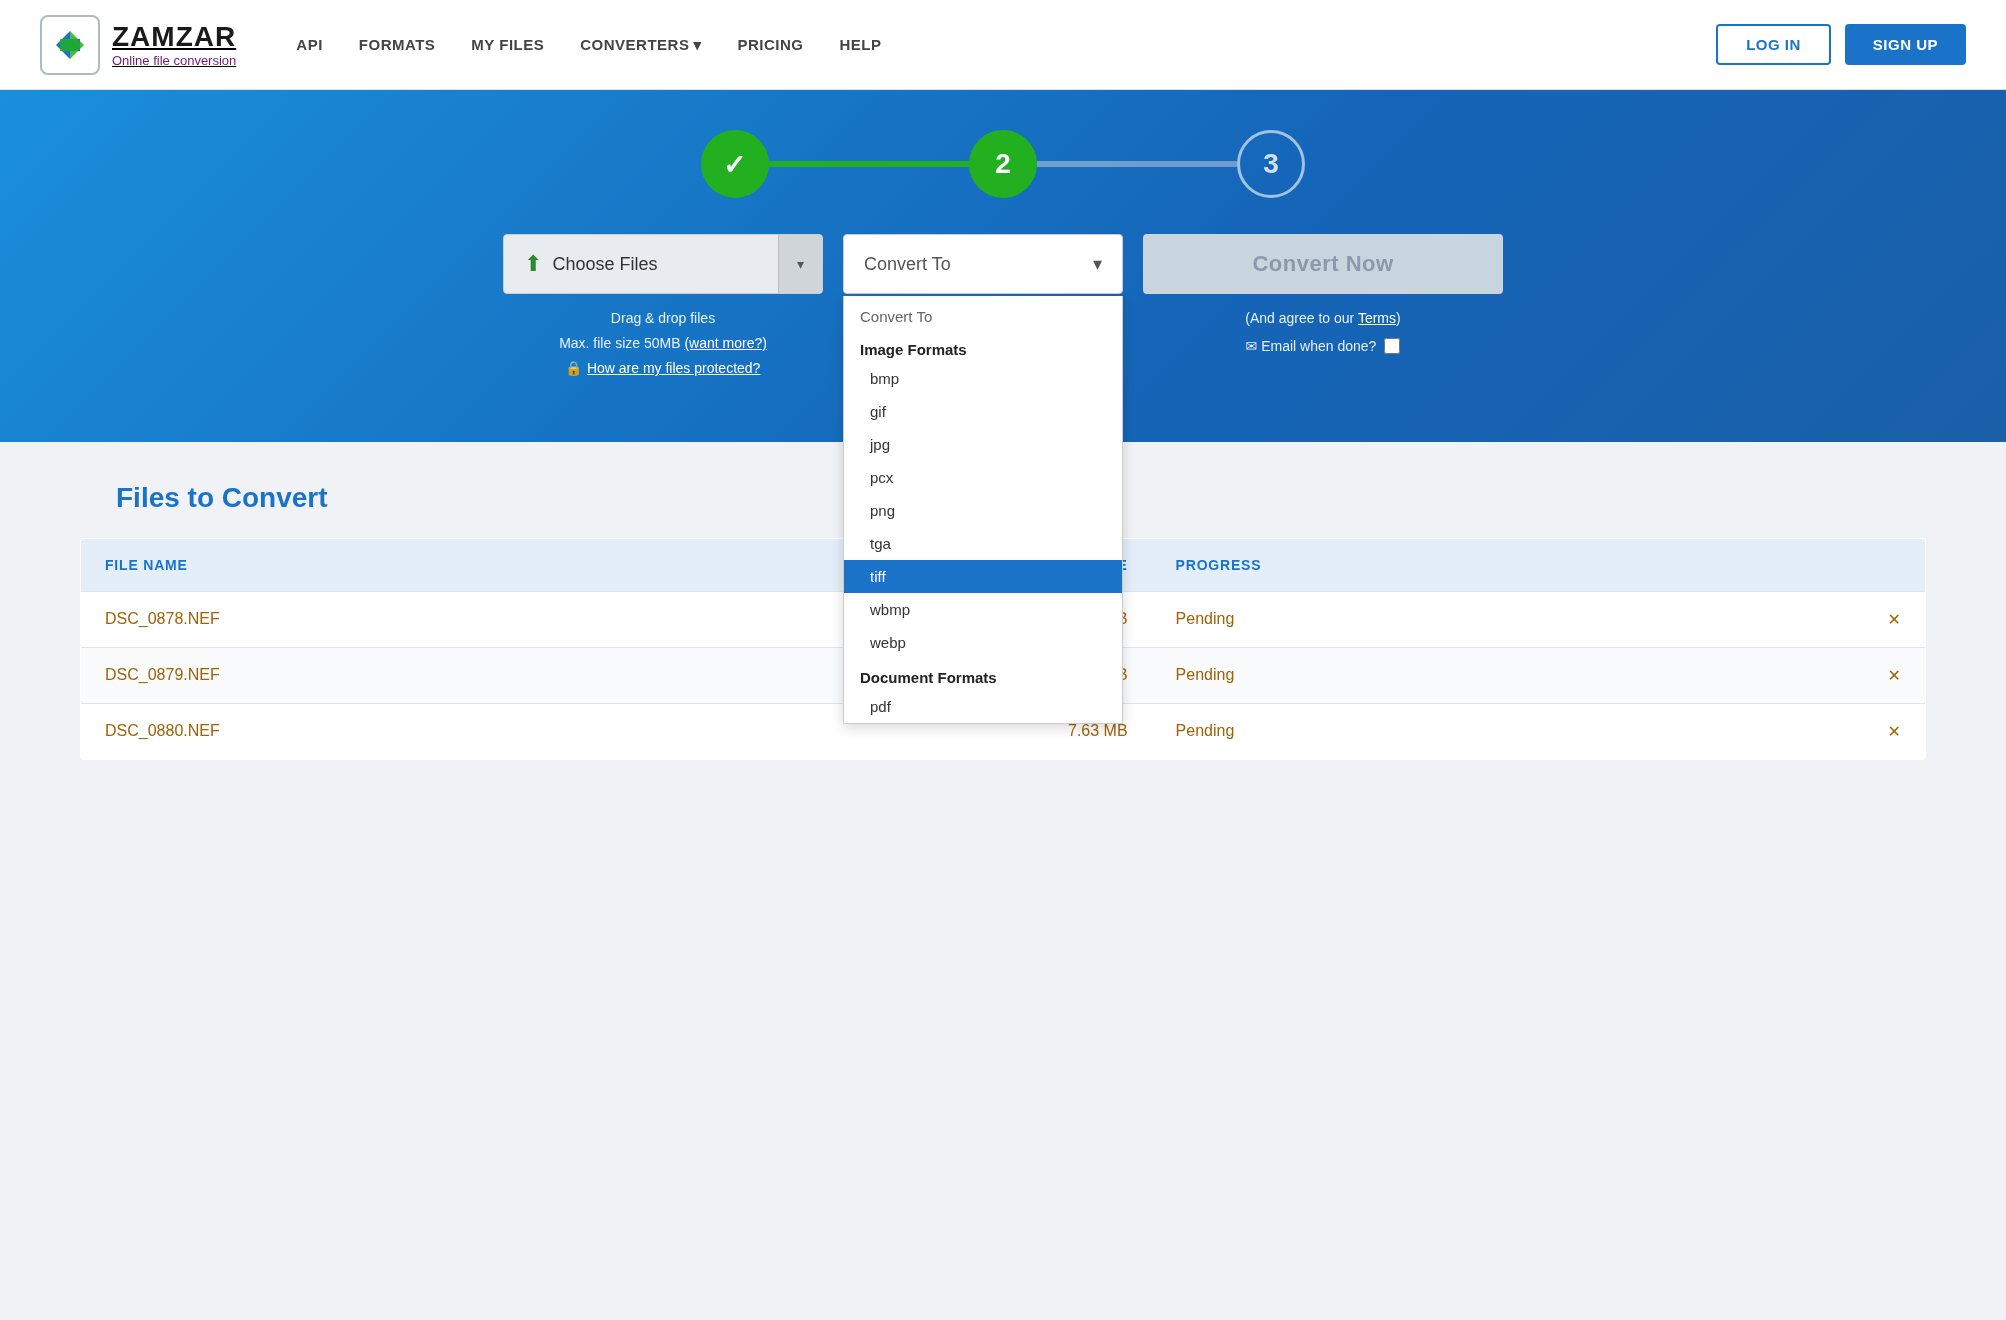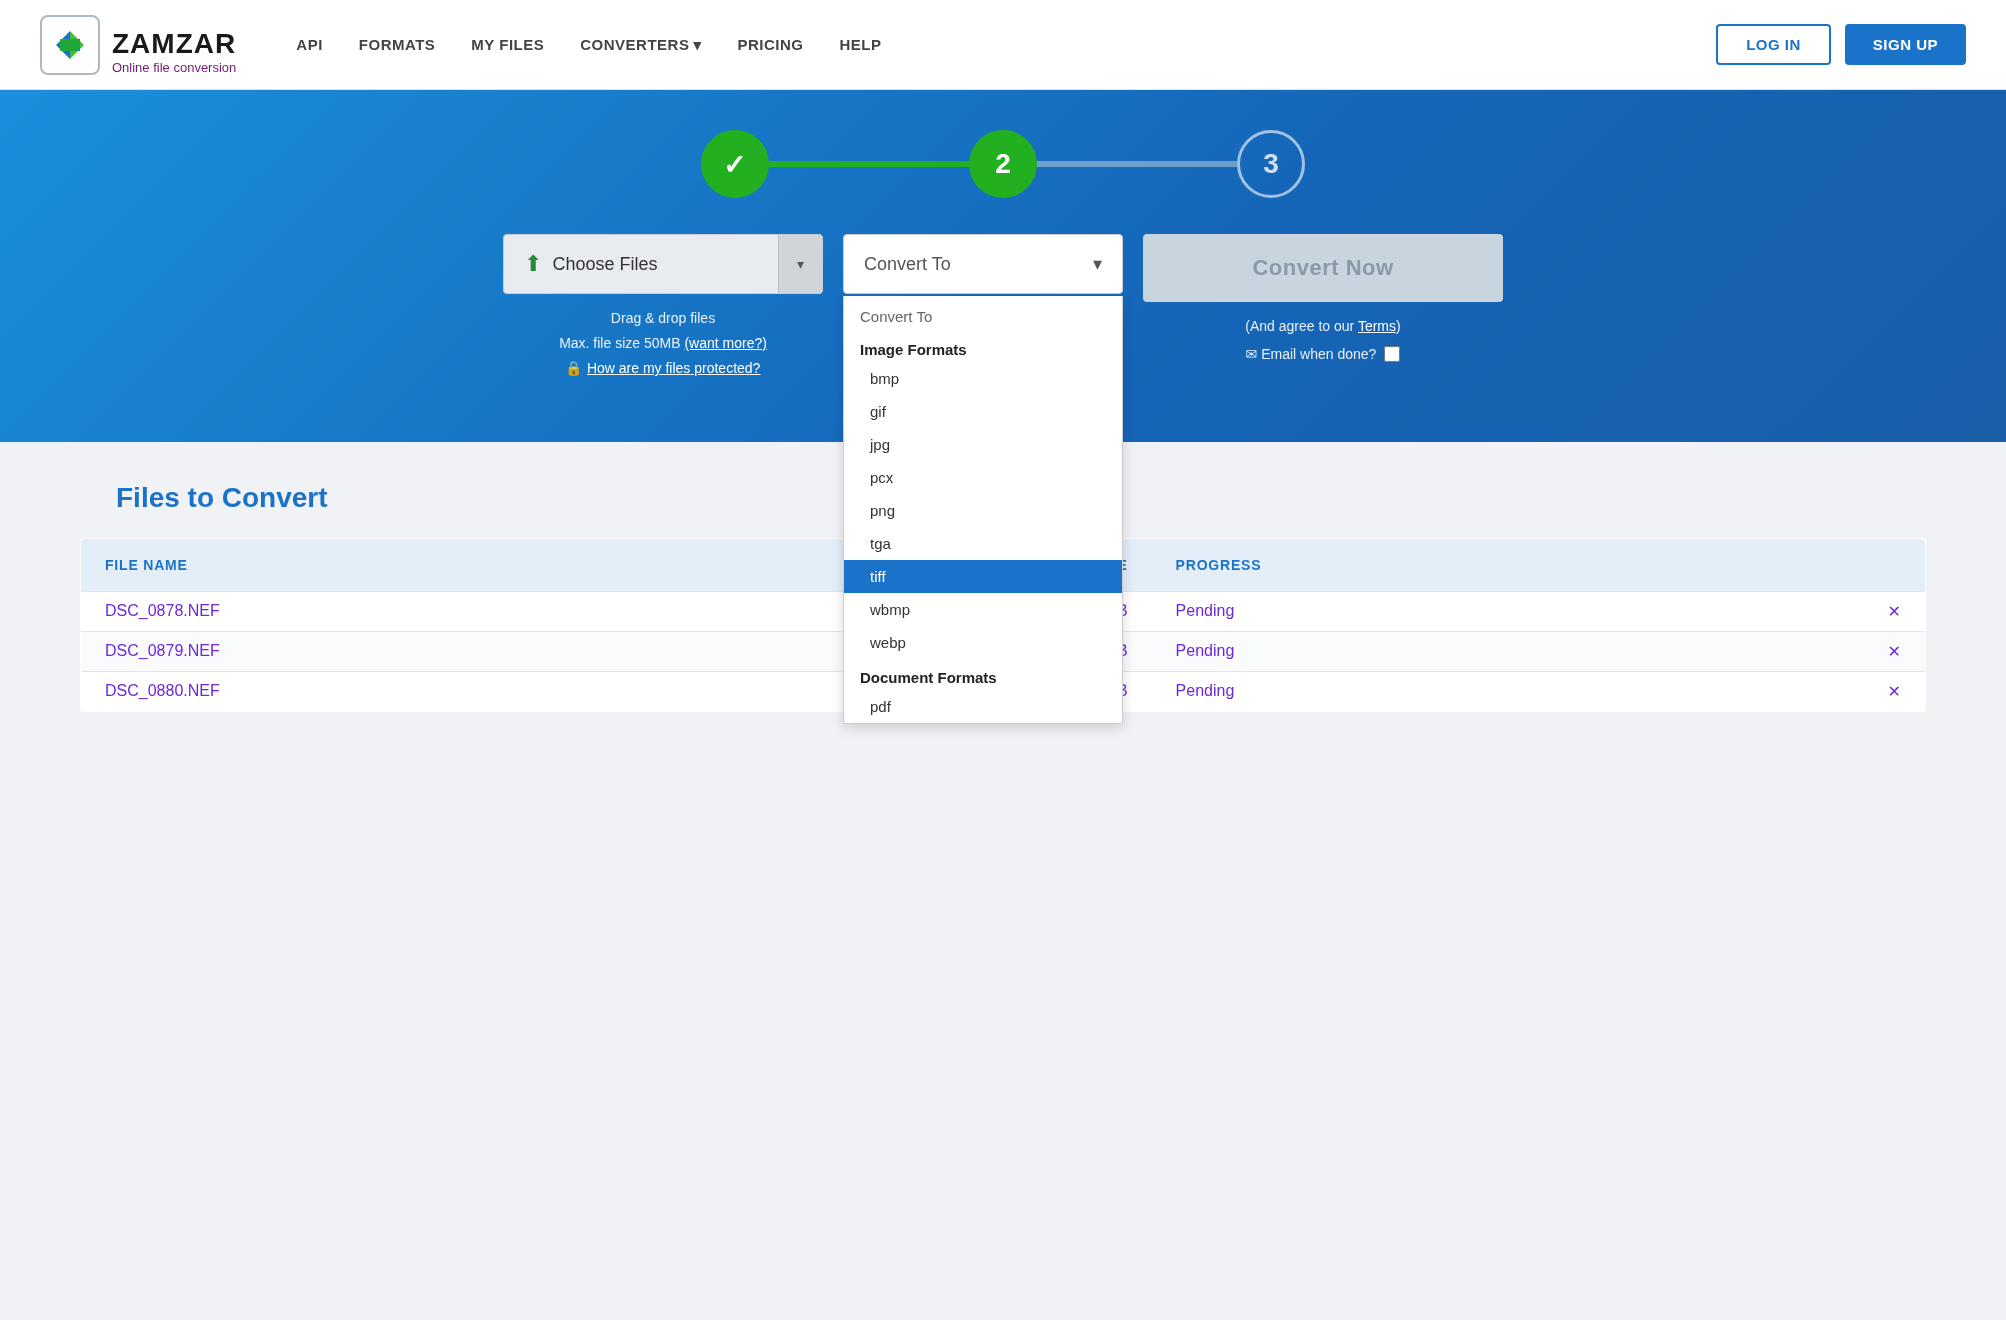--- a/index.html
+++ b/index.html
@@ -9,24 +9,25 @@
     .header {
       background: #fff;
       height: 90px;
       display: flex;
       align-items: center;
       padding: 0 40px;
       border-bottom: 1px solid #e0e0e0;
     }
     .logo-area {
       display: flex;
-      align-items: flex-end;
+      align-items: center;
       gap: 12px;
       margin-right: 60px;
       flex-shrink: 0;
+      text-decoration: underline;
     }
     .logo-icon {
       width: 60px;
       height: 60px;
       border: 2px solid #b0b8c0;
       border-radius: 8px;
       display: flex;
       align-items: center;
       justify-content: center;
       background: #fff;
@@ -215,21 +216,21 @@
     .dropdown-item.selected {
       background: #1a73c8;
       color: #fff;
     }
 
     
     .convert-now-btn {
       background: #c8d4de;
       border: none;
       border-radius: 4px;
-      height: 68px;
+      height: 60px;
       width: 360px;
       font-size: 22px;
       font-weight: 600;
       color: #8a9aaa;
       cursor: pointer;
       letter-spacing: 0.5px;
     }
     .convert-now-info {
       text-align: center;
       margin-top: 10px;
@@ -277,23 +278,23 @@
       font-weight: 700;
       color: #1a73c8;
       letter-spacing: 0.8px;
       text-transform: uppercase;
     }
     .files-table tbody tr {
       border-top: 1px solid #e0e5ea;
     }
     .files-table tbody tr:nth-child(even) { background: #fafbfc; }
     .files-table td {
-      padding: 10px 24px;
+      padding: 18px 24px;
       font-size: 16px;
-      color: #6d28d9;
+      color: #a16207;
     }
     .td-size { text-align: right; }
     .td-progress { color: #555; }
     .td-remove {
       text-align: right;
       color: #999;
       font-size: 18px;
       cursor: pointer;
     }
 

